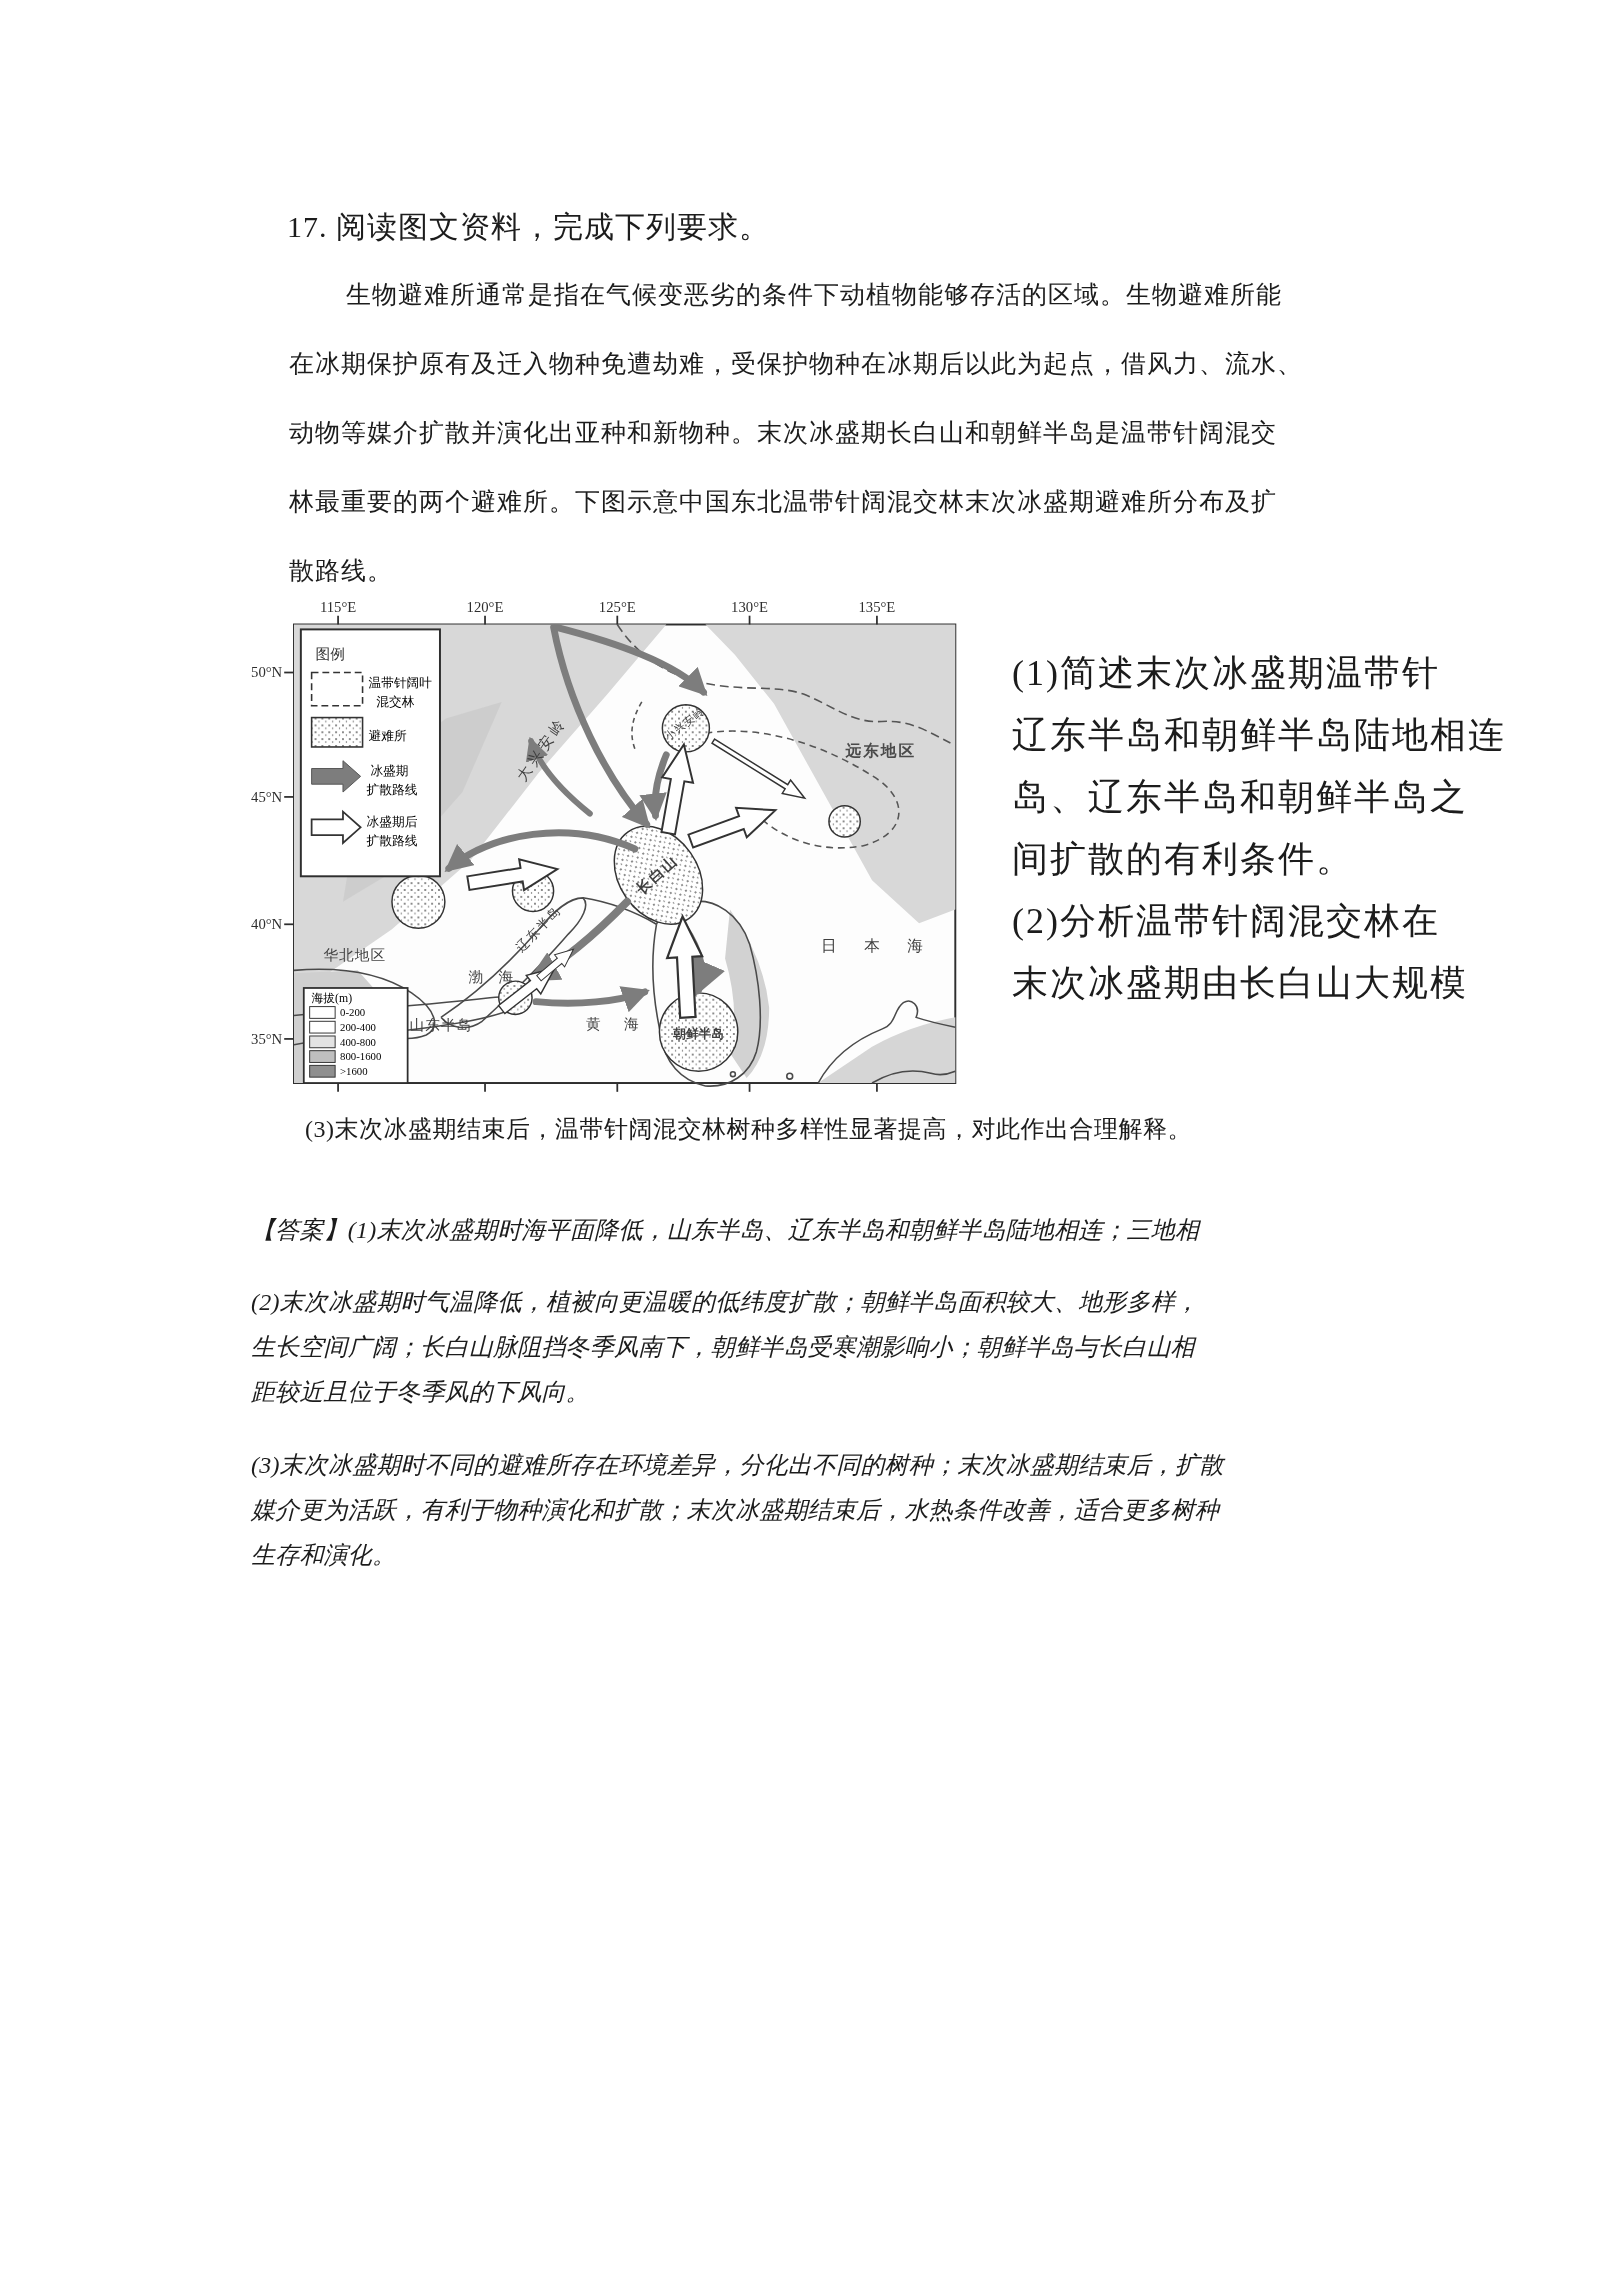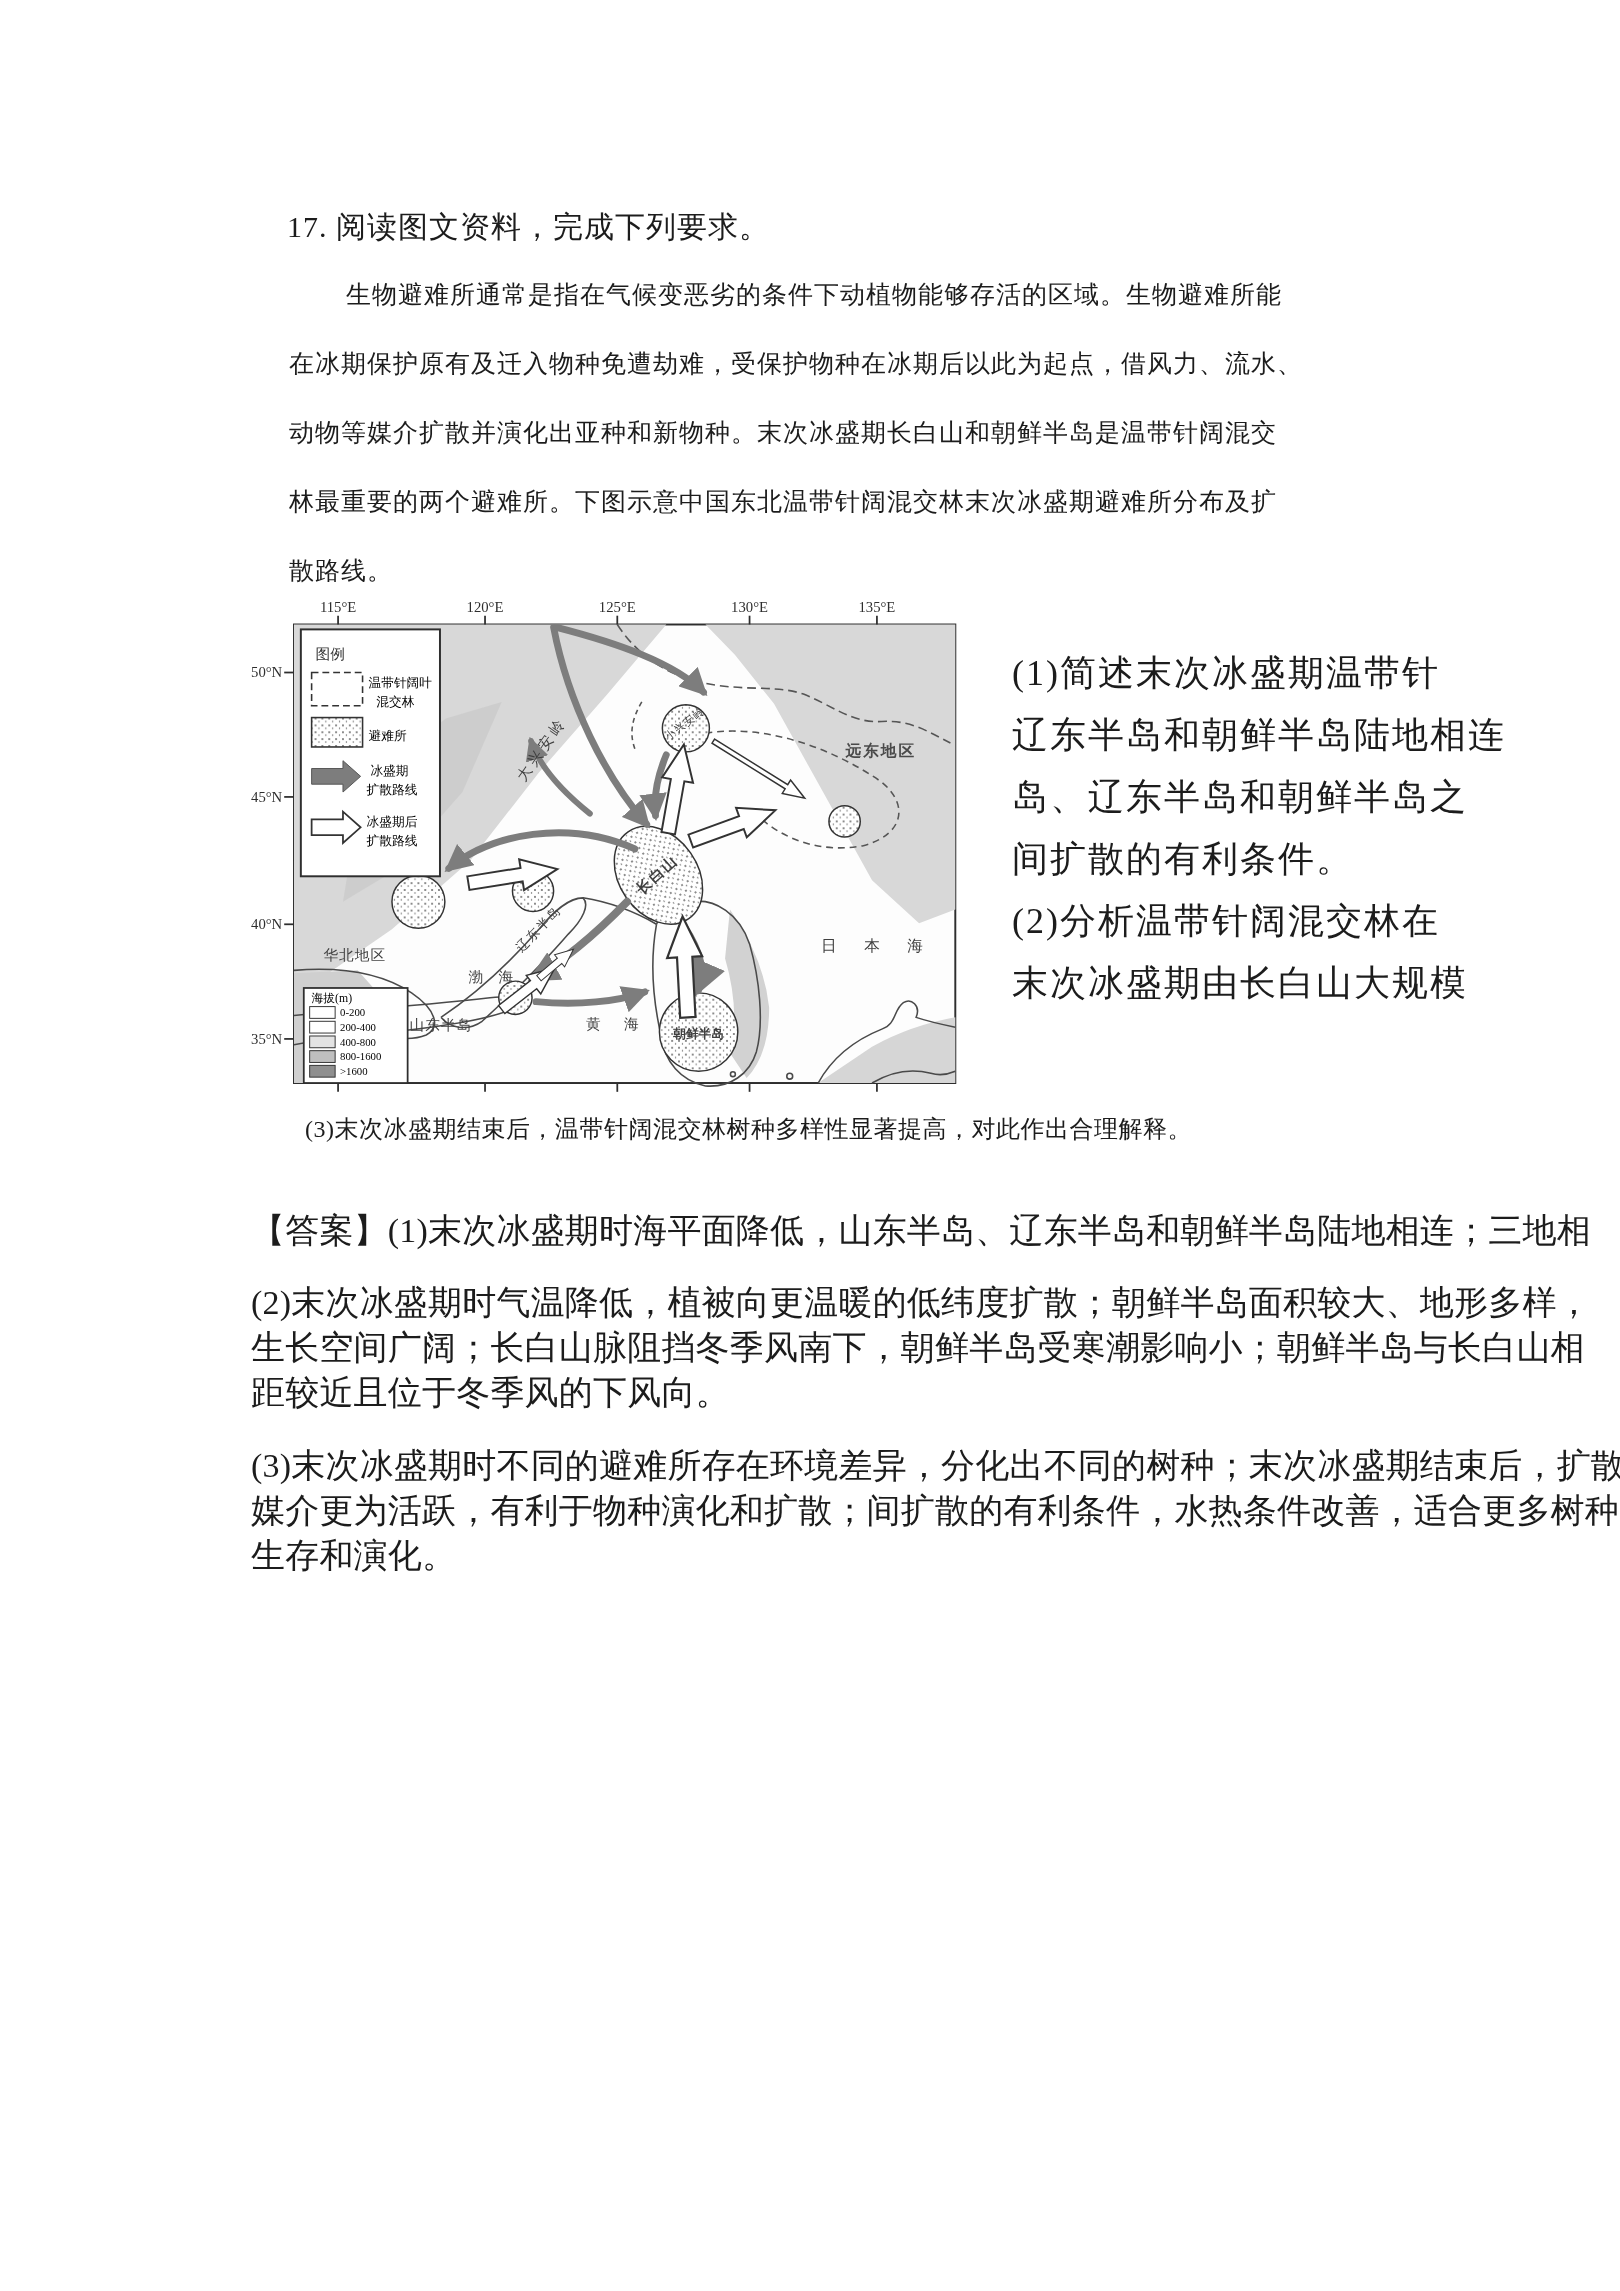--- a/index.html
+++ b/index.html
@@ -12,21 +12,21 @@
   .qheading{left:287px;top:207px;font-size:30px;letter-spacing:1px;}
   .intro{left:289px;top:260px;width:1142px;}
   .intro .ln{height:69px;line-height:69px;font-size:25px;letter-spacing:1px;white-space:nowrap;}
   .intro .ln.indent{padding-left:57px;}
   .map-wrap{left:245px;top:586px;width:725px;height:512px;}
   .sideq{left:1012px;top:642px;width:436px;}
   .sideq .ln{height:62px;line-height:62px;font-size:36px;letter-spacing:2px;white-space:nowrap;}
   .q3line{left:305px;top:1107px;font-size:24px;line-height:45px;letter-spacing:0.5px;white-space:nowrap;}
   .answers{left:251px;top:1208px;width:1176px;}
   .answers .para{margin:0 0 27.4px 0;}
-  .answers .ln{height:45px;line-height:45px;font-size:34px;letter-spacing:0.2px;white-space:nowrap;}
+  .answers .ln{height:45px;line-height:45px;font-size:24px;letter-spacing:0.2px;white-space:nowrap;font-style:italic;}
   svg text{font-family:"Liberation Serif","DejaVu Serif",serif;}
 </style>
 </head>
 <body>
 
 <div class="abs qheading">17. 阅读图文资料，完成下列要求。</div>
 
 <div class="abs intro">
   <div class="ln indent">生物避难所通常是指在气候变恶劣的条件下动植物能够存活的区域。生物避难所能</div>
   <div class="ln">在冰期保护原有及迁入物种免遭劫难，受保护物种在冰期后以此为起点，借风力、流水、</div>
@@ -200,17 +200,17 @@
   <div class="para">
     <div class="ln">【答案】(1)末次冰盛期时海平面降低，山东半岛、辽东半岛和朝鲜半岛陆地相连；三地相</div>
   </div>
   <div class="para">
     <div class="ln">(2)末次冰盛期时气温降低，植被向更温暖的低纬度扩散；朝鲜半岛面积较大、地形多样，</div>
     <div class="ln">生长空间广阔；长白山脉阻挡冬季风南下，朝鲜半岛受寒潮影响小；朝鲜半岛与长白山相</div>
     <div class="ln">距较近且位于冬季风的下风向。</div>
   </div>
   <div class="para">
     <div class="ln">(3)末次冰盛期时不同的避难所存在环境差异，分化出不同的树种；末次冰盛期结束后，扩散</div>
-    <div class="ln">媒介更为活跃，有利于物种演化和扩散；间扩散的有利条件，水热条件改善，适合更多树种</div>
+    <div class="ln">媒介更为活跃，有利于物种演化和扩散；末次冰盛期结束后，水热条件改善，适合更多树种</div>
     <div class="ln">生存和演化。</div>
   </div>
 </div>
 
 
 </body></html>

